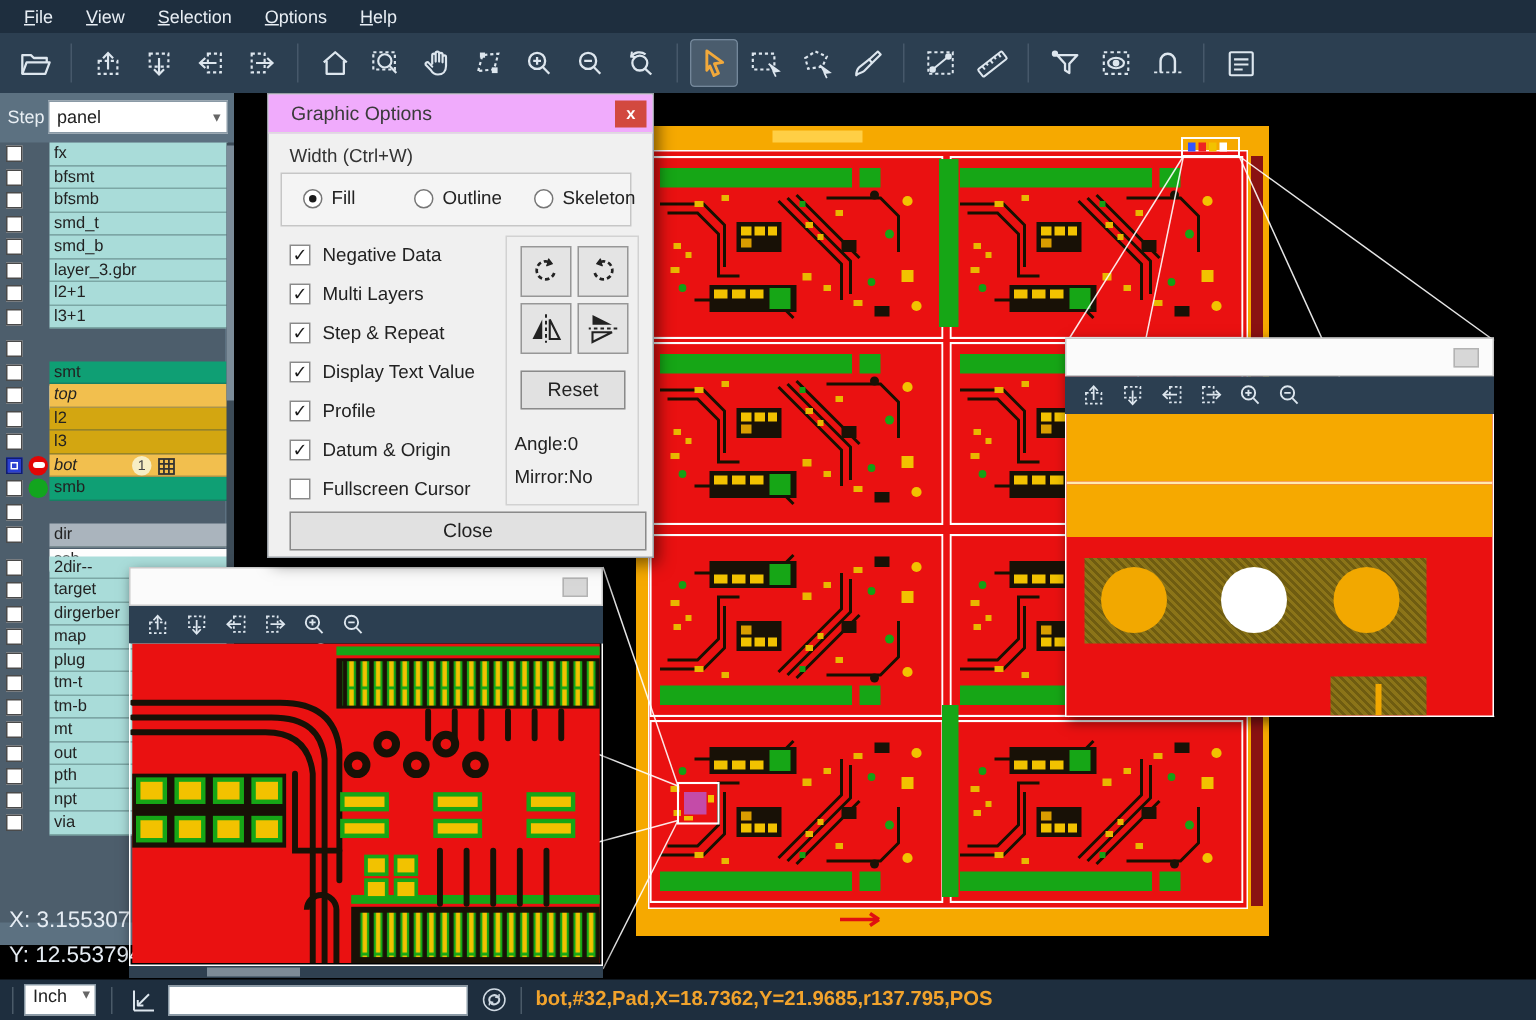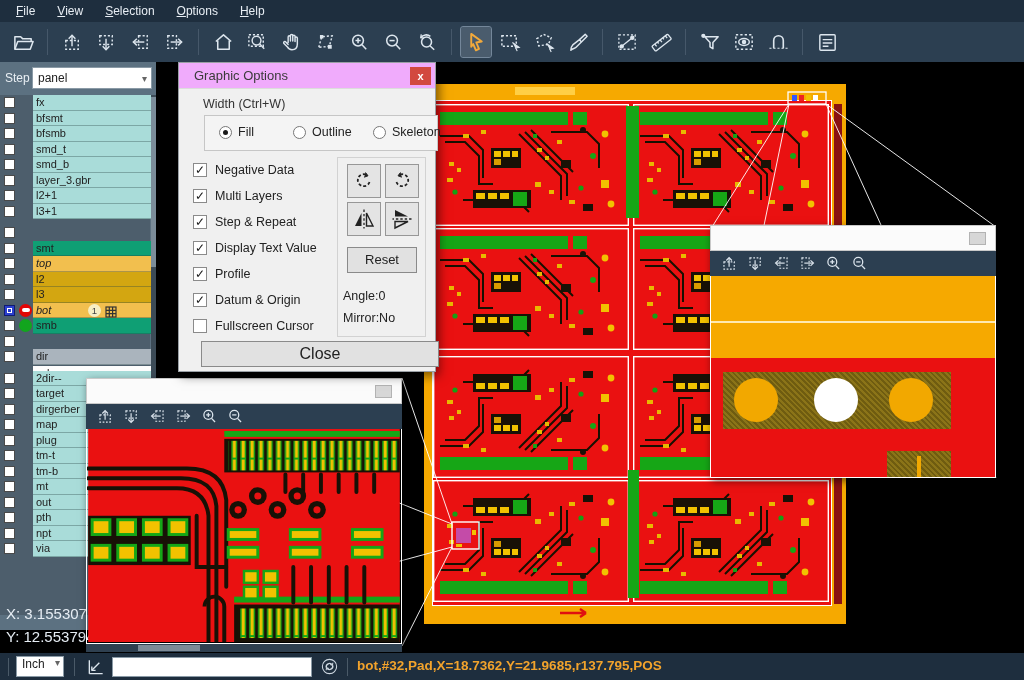--- a/index.html
+++ b/index.html
@@ -106,44 +106,44 @@
   .rp-circle { position:absolute; width:44px; height:44px; border-radius:50%; }
 
   
   #dialog { position:absolute; left:178px; top:62px; width:258px; height:310px; background:#f0f0f0;
             border:1px solid #9aa0a6; z-index:20; box-shadow:3px 4px 10px rgba(0,0,0,.5); }
   #dlg-title { position:absolute; left:0; top:0; width:100%; height:26px; background:#f0abfc;
                border-bottom:1px solid #dcdcdc; font-size:13px; color:#3a3a3a; line-height:26px; padding-left:15px; }
   #dlg-close { position:absolute; right:4px; top:4px; width:21px; height:18px;
                background:var(--close-red,#d2493f); color:#fff; font-size:11px; text-align:center;
                line-height:18px; font-weight:bold; }
-  #dlg-width-label { position:absolute; left:24px; top:34px; font-size:12.5px; color:#333; }
-  #dlg-radiobox { position:absolute; left:25px; top:52px; width:234px; height:36px;
+  #dlg-width-label { position:absolute; left:14px; top:34px; font-size:12.5px; color:#333; }
+  #dlg-radiobox { position:absolute; left:8px; top:52px; width:234px; height:36px;
                   border:1px solid #c6c6c6; background:#f4f4f4; }
   .radio-item { position:absolute; top:9px; display:flex; align-items:center; gap:6px; font-size:12.5px; color:#222; }
   .radio-circle { width:13px; height:13px; border-radius:50%; background:#fff; border:1px solid #777;
                   display:inline-block; position:relative; }
   .radio-circle.sel::after { content:""; position:absolute; left:3px; top:3px; width:5px; height:5px;
                              border-radius:50%; background:#1a1a1a; }
   #dlg-checks { position:absolute; left:14px; top:94px; }
   .chk-row { position:relative; height:26px; display:flex; align-items:center; gap:8px; }
   .chk-box { width:14px; height:14px; background:#fff; border:1px solid #8a8a8a; font-size:12px;
              line-height:13px; text-align:center; color:#1a1a1a; }
   .chk-label { font-size:12.5px; color:#222; }
   #dlg-group { position:absolute; left:158px; top:94px; width:89px; height:180px;
                border:1px solid #d2d2d2; }
   .xf-btn { position:absolute; width:34px; height:34px; background:#e4e4e4; border:1px solid #979797;
             color:#222; display:flex; align-items:center; justify-content:center; }
   .xf-btn svg { width:24px; height:24px; }
   #btn-reset { position:absolute; left:168px; top:184px; width:70px; height:26px; background:#e1e1e1;
                border:1px solid #8a8a8a; font-size:13px; color:#222; text-align:center; line-height:24px; }
   #dlg-angle  { position:absolute; left:164px; top:226px; font-size:12.5px; color:#222; }
   #dlg-mirror { position:absolute; left:164px; top:248px; font-size:12.5px; color:#222; }
-  #btn-close  { position:absolute; left:22px; top:278px; width:238px; height:26px; background:#e1e1e1;
-                border:1px solid #8a8a8a; font-size:16px; color:#222; text-align:center; line-height:24px; }
+  #btn-close  { position:absolute; left:14px; top:278px; width:238px; height:26px; background:#e1e1e1;
+                border:1px solid #8a8a8a; font-size:13px; color:#222; text-align:center; line-height:24px; }
 </style>
 </head>
 <body>
 
 <svg width="0" height="0" style="position:absolute">
   <defs>
     <symbol id="i-open-file" viewBox="0 0 24 24">
         <g fill="none" stroke="currentColor" stroke-width="1.6" stroke-linejoin="round">
           <path d="M3,19 V6 h6 l2,2 h9 v3"></path>
           <path d="M3,19 l3,-8 h16 l-3,8 z"></path>

